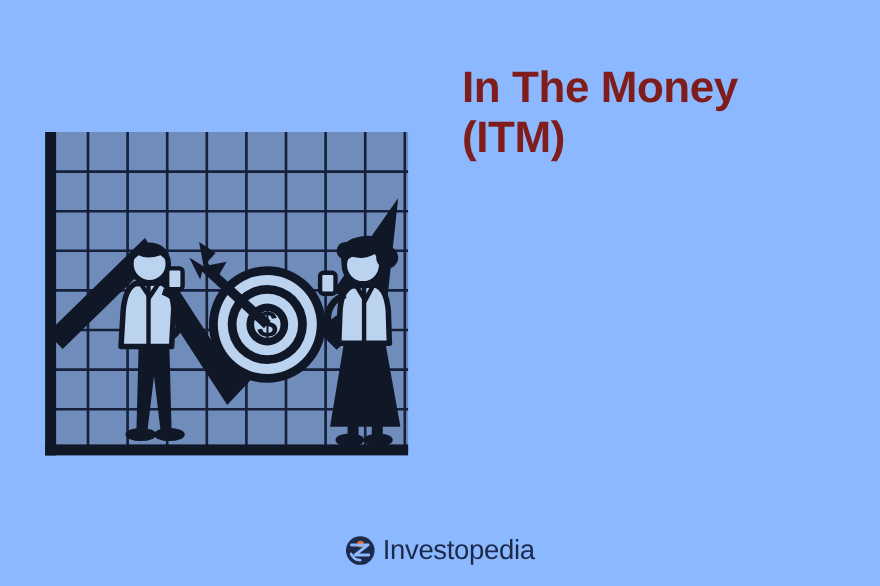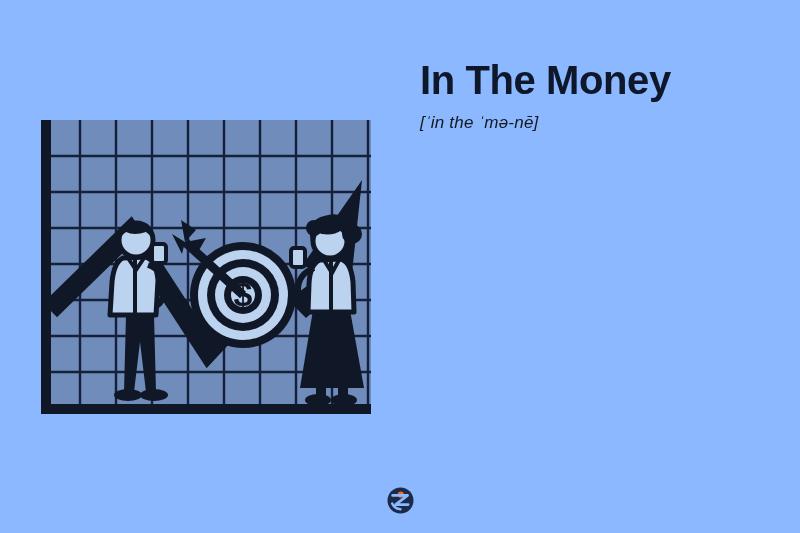--- a/index.html
+++ b/index.html
@@ -38,21 +38,21 @@
   #textcol {
     position: absolute;
     left: 420px;
     top: 58px;
     width: 365px;
   }
   #title {
     font-size: 40px;
     font-weight: bold;
     line-height: 1.13;
-    color: #0f172a;
+    color: #7f1d1d;
     letter-spacing: -0.4px;
     margin: 0;
   }
   #pronunciation {
     font-size: 17px;
     font-style: italic;
     color: #14181f;
     margin: 10px 0 0 0;
     letter-spacing: 0.2px;
   }
@@ -193,26 +193,26 @@
           <circle cx="322" cy="124" r="10" fill="#101828"></circle>
           <circle cx="284" cy="118" r="8" fill="#101828"></circle>
 
           <rect x="261" y="138" width="14" height="19" rx="3" fill="#bcd3ef" stroke="#101828" stroke-width="4"></rect>
         </g>
       </g>
     </svg>
   </div>
 
   <div id="textcol">
-    <h1 id="title"><span>In The Money</span><br></h1>
-    <p id="pronunciation">[ˈin the ˈmə-nē]</p>
+    <h1 id="title"><span>In The Money</span><br><span>(ITM)</span></h1>
   </div>
 
   <div id="logo">
     <svg id="logo-mark" width="27" height="27" viewBox="0 0 27 27">
       <circle cx="13.5" cy="13.5" r="13" fill="#1b2a4a"></circle>
       <circle cx="13.8" cy="7.6" r="3.1" fill="#f06b22"></circle>
       <path d="M 5.6,8.4 L 20.6,8.4 L 8.6,17.6 L 21.2,17.6" fill="none" stroke="#8cb8ff" stroke-width="2.7" stroke-linecap="round" stroke-linejoin="round"></path>
       <path d="M 13.4,22.2 Q 7.6,22.0 5.2,16.6" fill="none" stroke="#8cb8ff" stroke-width="2.5" stroke-linecap="round"></path>
     </svg>
+    <span id="logo-text">Investopedia</span>
   </div>
 
 </div>
 
 </body></html>

